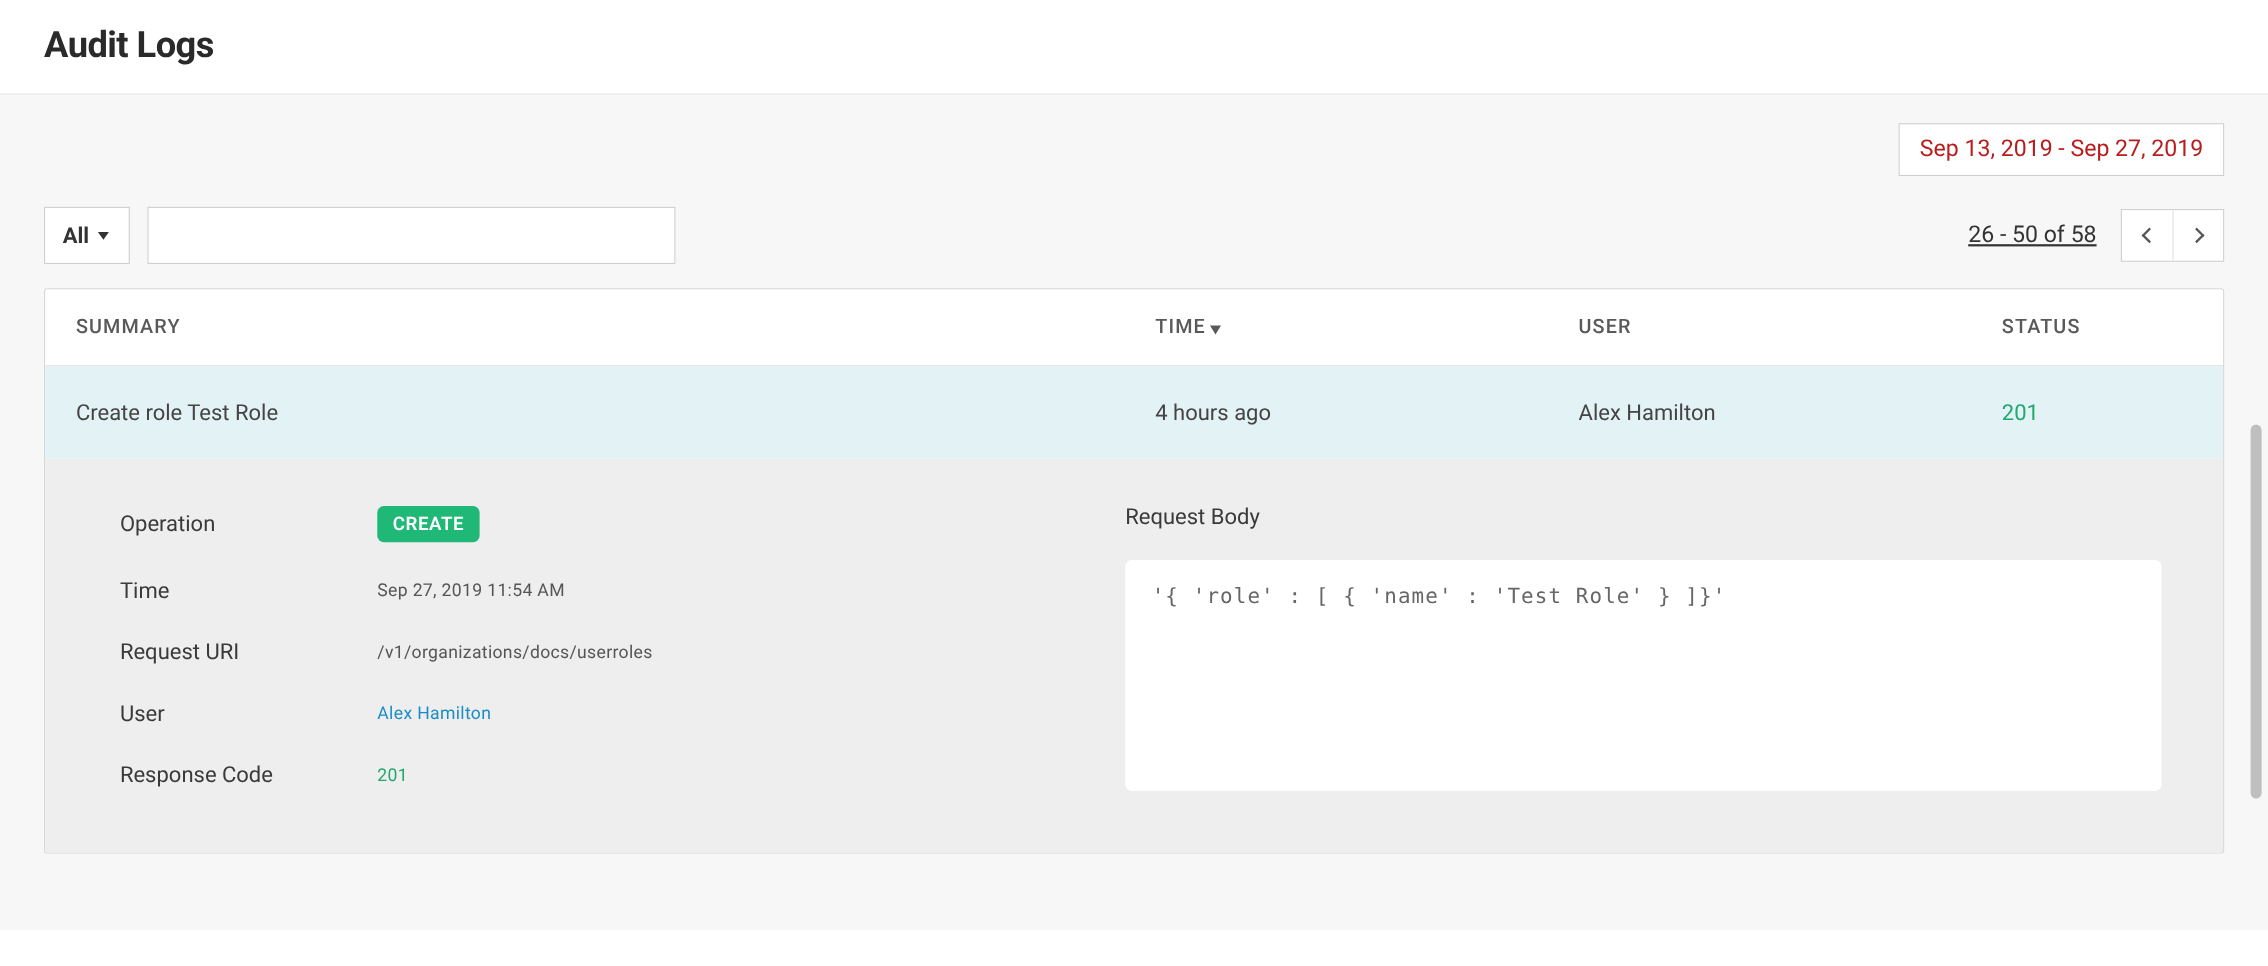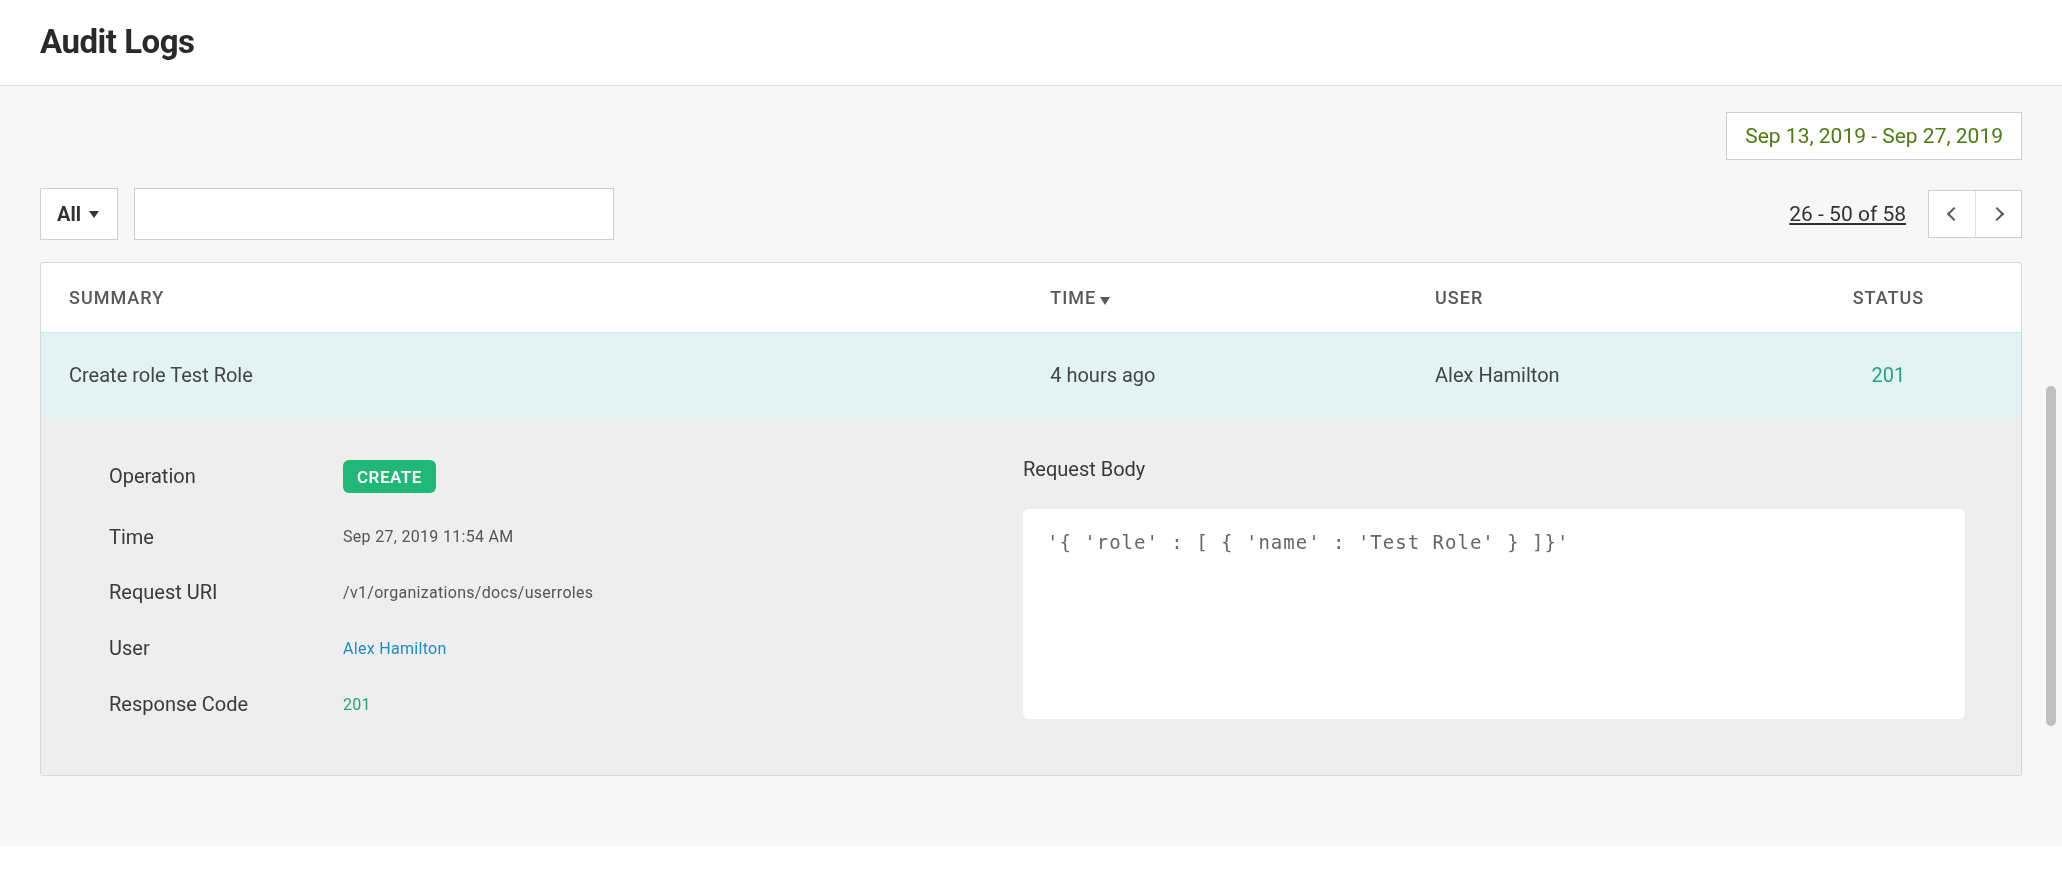--- a/index.html
+++ b/index.html
@@ -27,21 +27,21 @@
   .toolbar-top {
     display: flex;
     justify-content: flex-end;
     margin-bottom: 28px;
   }
   .date-range {
     border: 1px solid #cfcfcf;
     background: #fff;
     padding: 11px 18px;
     font-size: 21px;
-    color: #4d7c0f;
+    color: #b91c1c;
     cursor: pointer;
   }
   .toolbar-mid {
     display: flex;
     justify-content: space-between;
     align-items: center;
     margin-bottom: 22px;
   }
   .left-controls {
     display: flex;
@@ -123,21 +123,21 @@
     font-size: 18px;
     letter-spacing: 1px;
     color: #595959;
     font-weight: 500;
     text-transform: uppercase;
     border-bottom: 1px solid #e0e0e0;
   }
   .col-summary { flex: 0 0 51%; }
   .col-time { flex: 0 0 20%; }
   .col-user { flex: 0 0 20%; }
-  .col-status { flex: 0 0 9%; text-align: center; padding-right: 36px; }
+  .col-status { flex: 0 0 9%; text-align: left; padding-right: 36px; }
   .sort-caret {
     display: inline-block;
     width: 0; height: 0;
     border-left: 5px solid transparent;
     border-right: 5px solid transparent;
     border-top: 8px solid #595959;
     margin-left: 4px;
     position: relative;
     top: 1px;
   }

